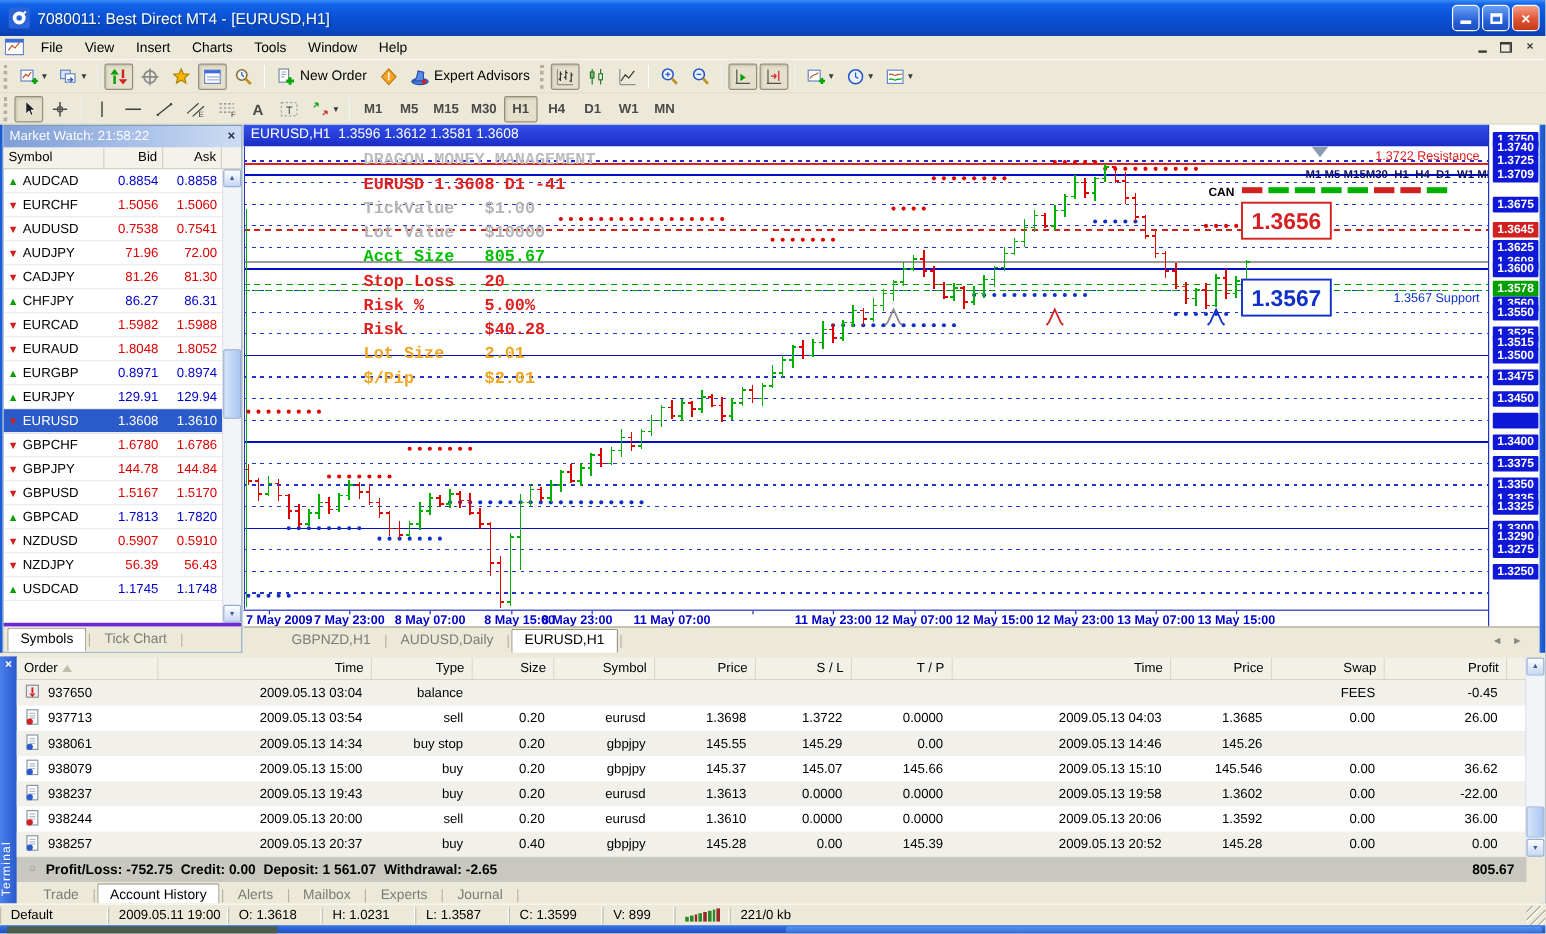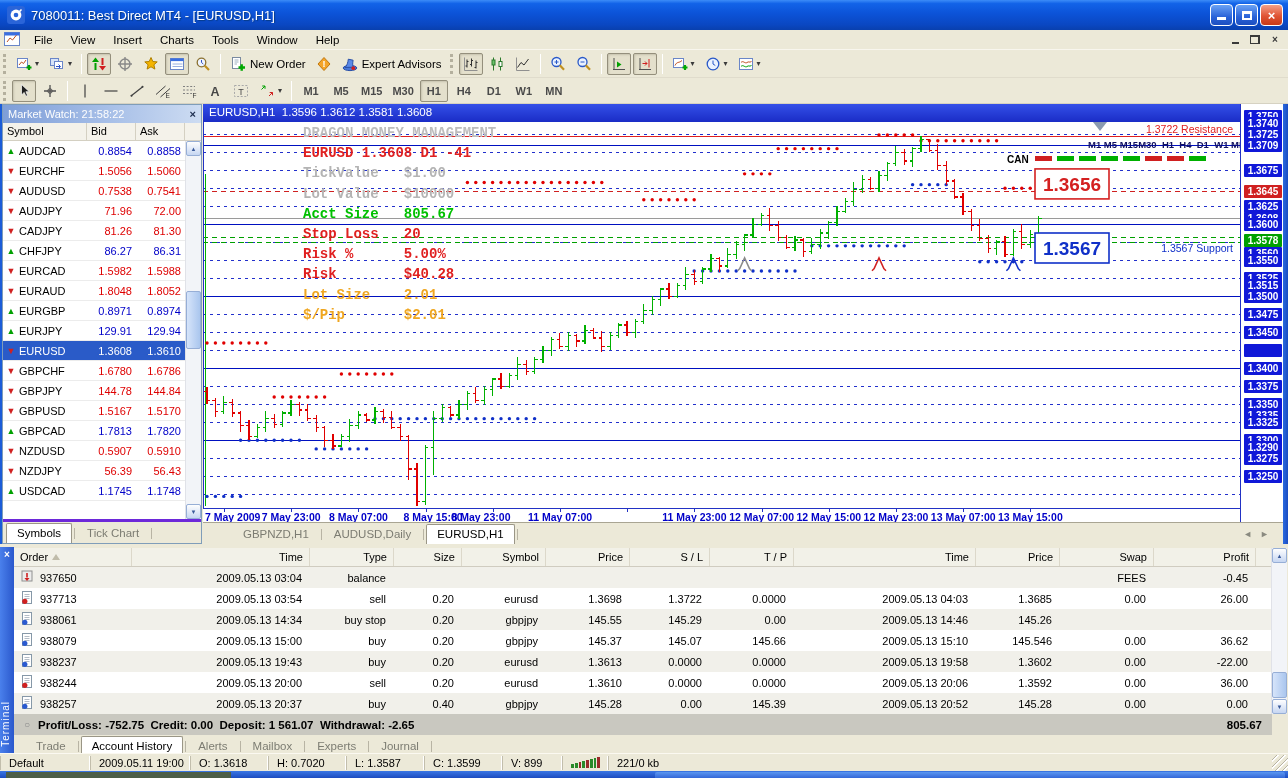--- a/index.html
+++ b/index.html
@@ -43,21 +43,21 @@
   .ticon{width:16px;height:16px;display:inline-flex}
   .tf{font-size:11px;font-weight:bold;color:#4a4a4a;min-width:28px}
 
   
   .market-watch{position:absolute;left:2px;top:104px;width:200px;height:440px;background:#fff;border:1px solid #7f9db9}
   .mw-title{height:18px;display:flex;align-items:center;padding:0 5px;color:#fdfdfd;font-size:11px;
     background:linear-gradient(90deg,#7e9ed8,#a8c0e8 55%,#cddcf2)}
   .mw-close{margin-left:auto;color:#203050;font-weight:bold;font-size:11px}
   .mw-head{display:grid;grid-template-columns:84px 49px 49px;height:18px;background:#f4f2ea;border-bottom:1px solid #d4d0c2}
   .mwh{padding:2px 4px;border-right:1px solid #d4d0c2;font-size:11px}
-  .mwh.num{text-align:left}
+  .mwh.num{text-align:right}
   #mw-rows{position:absolute;left:0;top:36px;width:182px;height:360px;overflow:hidden}
   .mw-row{display:grid;grid-template-columns:84px 49px 49px;height:20px;align-items:center;border-bottom:1px solid #ececec}
   .mw-sym{display:flex;align-items:center;gap:3px;padding-left:3px;font-size:11px}
   .mw-num{text-align:right;padding-right:4px;font-size:11px}
   .mw-row.up .mw-num{color:#0000C8}
   .mw-row.down .mw-num{color:#DE0000}
   .mw-row .arrow{font-size:9px;width:10px;text-align:center}
   .mw-row.up .arrow{color:#00A000}
   .mw-row.down .arrow{color:#D02020}
   .mw-row.sel{background:#2A5BC8}
@@ -1423,21 +1423,21 @@
         <div class="sbtn" style="top: 0px;">▲</div>
         <div class="thumb" style="top: 124px; height: 26px;"></div>
         <div class="sbtn" style="top: 151px;">▼</div>
       </div>
   </div>
 
   <div class="statusbar">
     <div class="s-cell s-profile">Default</div>
     <div class="s-cell s-time">2009.05.11 19:00</div>
     <div class="s-cell s-o">O: 1.3618</div>
-    <div class="s-cell s-h">H: 0.7020</div>
+    <div class="s-cell s-h">H: 1.0231</div>
     <div class="s-cell s-l">L: 1.3587</div>
     <div class="s-cell s-c">C: 1.3599</div>
     <div class="s-cell s-v">V: 899</div>
     <div class="s-cell s-net" id="net-bars">
         <span class="nbar" style="height: 4px; background: rgb(42, 138, 42);"></span>
         <span class="nbar" style="height: 5px; background: rgb(42, 138, 42);"></span>
         <span class="nbar" style="height: 6px; background: rgb(154, 42, 42);"></span>
         <span class="nbar" style="height: 7px; background: rgb(42, 138, 42);"></span>
         <span class="nbar" style="height: 8px; background: rgb(154, 42, 42);"></span>
         <span class="nbar" style="height: 9px; background: rgb(42, 138, 42);"></span>

